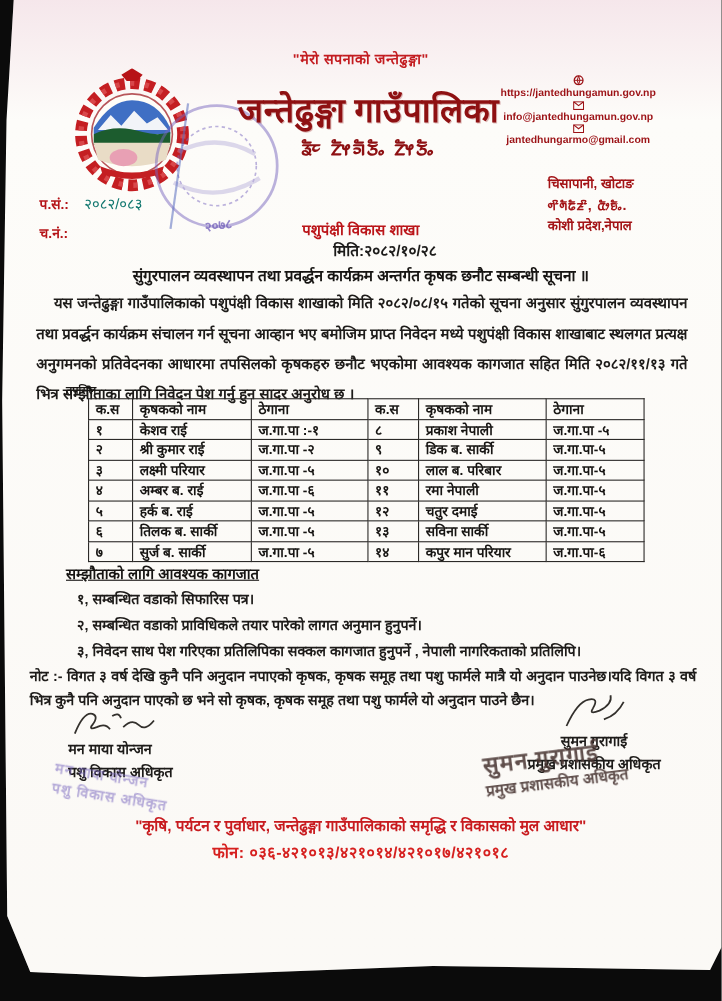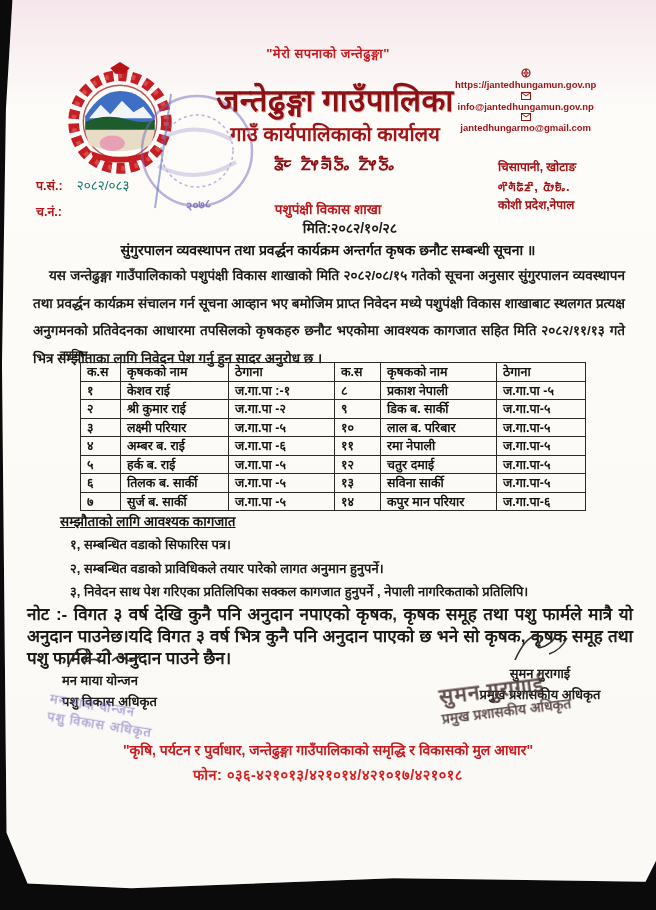--- a/index.html
+++ b/index.html
@@ -34,21 +34,21 @@
   .subject{left:20px;width:616px;top:240px;text-align:center;font-size:14px;font-weight:800;color:#171513;}
   .bodypara{left:33px;top:262px;width:592px;font-size:13.5px;font-weight:600;color:#1d1b19;line-height:27.5px;text-align:justify;text-indent:16px;}
   .tapasil{left:60px;top:347px;font-size:10px;font-weight:800;color:#171513;}
   .tablewrap{left:80px;top:362px;width:506px;}
   table{border-collapse:collapse;width:100%;}
   th,td{border:1.4px solid #2c2a28;font-size:12.5px;font-weight:700;color:#171513;padding:0 6px;height:18.5px;text-align:left;vertical-align:middle;}
   th{font-weight:800;}
   td.num{width:38px;}
   .docs-head{left:60px;top:512px;font-size:13.5px;font-weight:800;color:#171513;text-decoration:underline;}
   .docs{left:70px;top:533px;font-size:13px;font-weight:700;color:#1d1b19;line-height:23.5px;}
-  .note{left:27px;top:604px;width:606px;font-size:17px;font-weight:700;color:#1d1b19;line-height:22px;text-align:justify;}
+  .note{left:27px;top:604px;width:606px;font-size:13px;font-weight:700;color:#1d1b19;line-height:22px;text-align:justify;}
   .sig-left{left:62px;top:645px;width:200px;}
   .sig-right{left:430px;top:630px;width:220px;text-align:center;}
   .sig-name{font-size:13px;font-weight:800;color:#1d1b19;line-height:20px;}
   .sig-title{font-size:13px;font-weight:700;color:#1d1b19;line-height:22px;}
   .stamp-left{left:48px;top:698px;transform:rotate(9deg);color:var(--stamp-purple,#7a68bf);opacity:.55;font-size:13px;font-weight:700;line-height:18px;letter-spacing:1px;filter:blur(.4px);}
   .stamp-right{left:440px;top:678px;transform:rotate(-7deg);color:#4a3734;opacity:.88;font-weight:800;line-height:22px;filter:blur(.3px);white-space:nowrap;}
   .stamp-right .l1{font-size:21px;letter-spacing:1px;}
   .stamp-right .l2{font-size:14px;}
   .footer-slogan{left:0;right:0;top:740px;text-align:center;font-size:14px;font-weight:800;color:#c81b1f;}
   .footer-phone{left:0;right:0;top:764px;text-align:center;font-size:14.5px;font-weight:800;color:var(--footer-red,#d6201f);letter-spacing:.5px;}
@@ -85,21 +85,20 @@
     <path d="M20 74 Q59 94 98 70" fill="none" stroke="#7a68bf" stroke-width="4" opacity=".5"></path>
     <path d="M24 46 Q59 28 94 48" fill="none" stroke="#7a68bf" stroke-width="4" opacity=".5"></path>
   </svg>
   <div class="abs stamp-year">२०७८</div>
   <svg class="abs pen-line" viewBox="0 0 30 118">
     <path d="M26 2 L10 116" stroke="#5a6ec0" stroke-width="2" fill="none"></path>
   </svg>
 
   <div class="abs head-center">
     <div class="muni-title">जन्तेढुङ्गा गाउँपालिका</div>
-    <div class="office">गाउँ कार्यपालिकाको कार्यालय</div>
     <div class="limbu">ᤕᤠᤰ ᤁᤠᤶᤈᤠᤍᤠᤱ ᤁᤠᤶᤍᤠᤱ</div>
   </div>
 
   <div class="abs contact">
     <div class="row">
       <svg width="10" height="10" viewBox="0 0 10 10">
           <circle cx="5" cy="5" r="4" fill="none" stroke="#9c1216" stroke-width="1.2"></circle>
           <path d="M1 5 H9 M5 1 Q7.5 5 5 9 Q2.5 5 5 1" stroke="#9c1216" stroke-width=".9" fill="none"></path>
         </svg>
       <span>https://jantedhungamun.gov.np</span>

